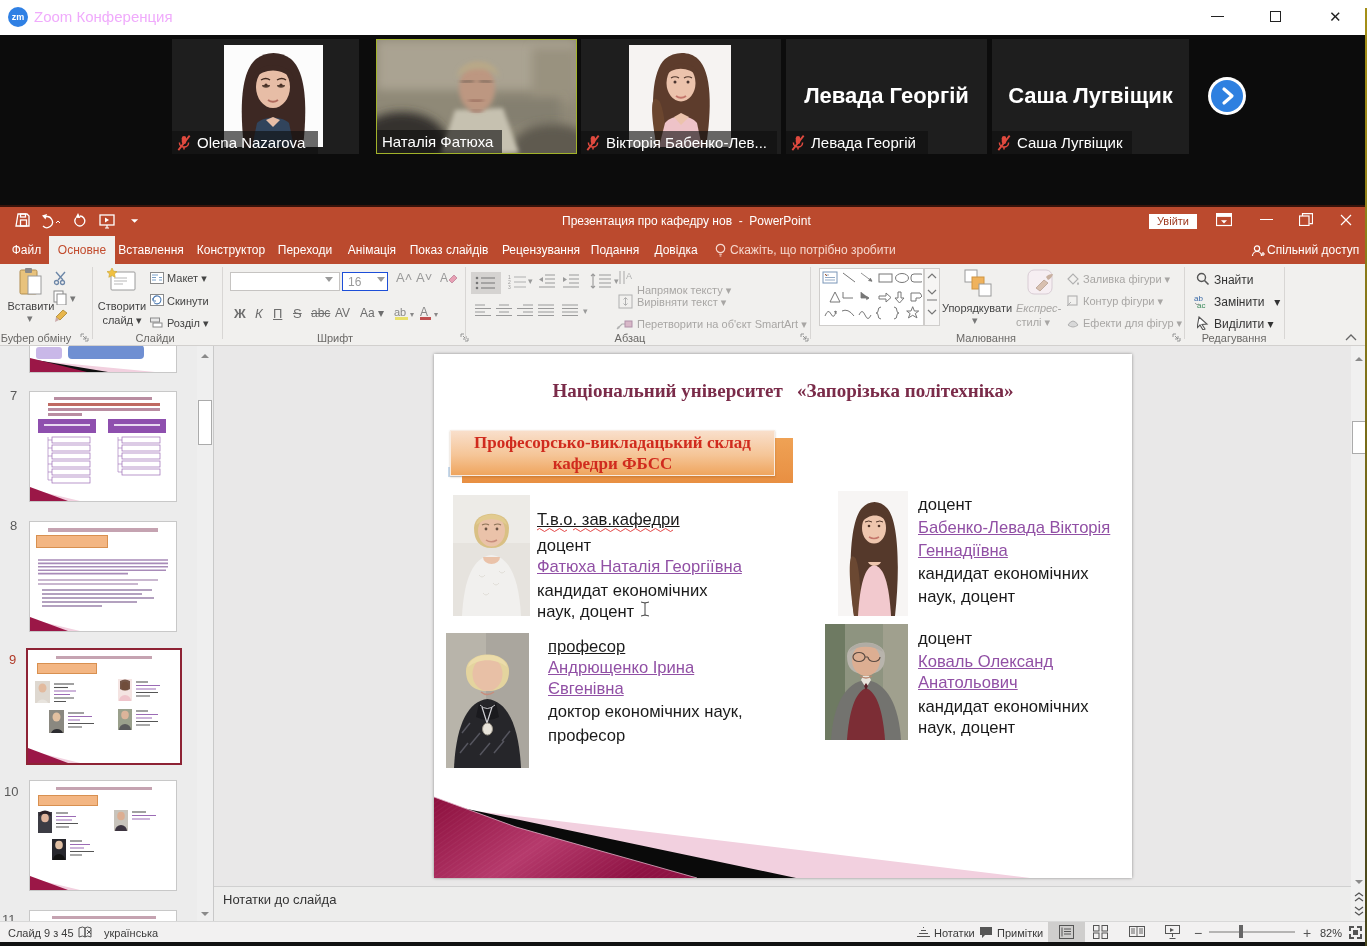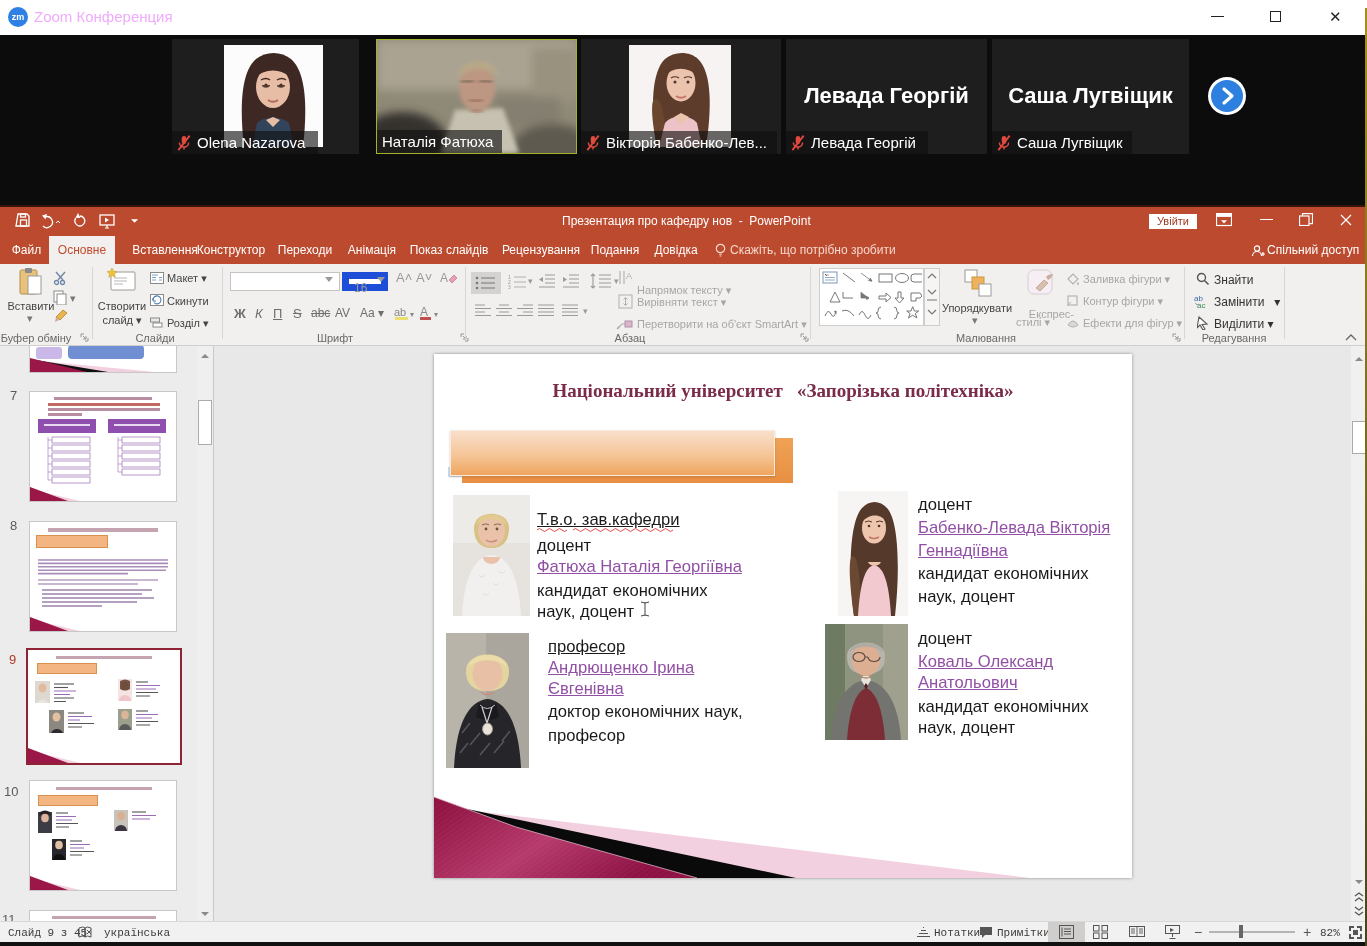--- a/index.html
+++ b/index.html
@@ -31,21 +31,21 @@
 #lpanel { left:0; top:0; width:197px; height:575px; background:#ececec; overflow:hidden; }
 .thumbw { position:absolute; left:29px; width:148px; height:111px; background:#fff; border:1px solid #c8c8c8; overflow:hidden; }
 .tnum { position:absolute; font-size:13px; color:#5a5a5a; }
 #lscroll { left:197px; top:0; width:16px; height:575px; background:#efefef; }
 #ldivider { left:213px; top:0; width:1px; height:575px; background:#c9c9c9; }
 #main { left:214px; top:0; width:1137px; height:575px; background:#e9e8e8; }
 #slide { position:absolute; left:220px; top:8px; width:698px; height:524px; background:#fff; box-shadow:0 0 3px rgba(0,0,0,0.4); overflow:hidden; }
 #rscroll { left:1351px; top:0; width:16px; height:575px; background:#f0f0f0; }
 #notesbar { left:214px; top:540px; width:1153px; height:35px; background:#ededec; border-top:1px solid #d0d0d0; }
 
-#statusbar { left:0; top:921px; width:1367px; height:21px; background:#f2f1f1; border-top:1px solid #d8d8d8; font-size:11px; color:#3b3b3b;font-family:Liberation Mono, monospace; }
+#statusbar { left:0; top:921px; width:1367px; height:21px; background:#f2f1f1; border-top:1px solid #d8d8d8; font-size:11px; color:#3b3b3b; }
 #blackbottom { left:0; top:942px; width:1367px; height:4px; background:#111; }
 #yedge { left:1365px; top:8px; width:2px; height:938px; background:linear-gradient(#a59016,#46441c); }
 
 .st { position:absolute; font-size:16.6px; color:#1a1a1a; white-space:nowrap; }
 .link { color:#9150a5; text-decoration:underline; }
 .ul { text-decoration:underline; }
 </style>
 </head>
 <body>
 <div id="stage">
@@ -183,21 +183,21 @@
     <svg class="abs" style="left:1299px;top:8px;" width="14" height="13" viewBox="0 0 14 13">
       <rect x="0.5" y="3" width="9.5" height="9.5" fill="none" stroke="#fff" stroke-width="1.2"></rect>
       <path d="M3.5,3 v-2.3 h10 v10 h-3" fill="none" stroke="#fff" stroke-width="1.2"></path>
     </svg>
     <svg class="abs" style="left:1340px;top:9px;" width="12" height="12" viewBox="0 0 12 12">
       <path d="M1,1 L11,11 M11,1 L1,11" stroke="#fff" stroke-width="1.2"></path>
     </svg>
     <div class="abs" id="ptabs">
       <div class="tab" style="left:4px;width:45px;">Файл</div>
       <div class="tab" style="left:49px;width:66px;background:#f1f0ee;color:#c24c2e;">Основне</div>
-      <div class="tab" style="left:131px;width:68px;">Вставлення</div>
+      <div class="tab" style="left:117px;width:68px;">Вставлення</div>
       <div class="tab" style="left:193px;width:76px;">Конструктор</div>
       <div class="tab" style="left:274px;width:62px;">Переходи</div>
       <div class="tab" style="left:342px;width:60px;">Анімація</div>
       <div class="tab" style="left:407px;width:84px;">Показ слайдів</div>
       <div class="tab" style="left:497px;width:88px;">Рецензування</div>
       <div class="tab" style="left:586px;width:58px;">Подання</div>
       <div class="tab" style="left:649px;width:54px;">Довідка</div>
       <svg class="abs" style="left:714px;top:7px;" width="13" height="15" viewBox="0 0 13 15">
         <circle cx="6.5" cy="5.5" r="4.2" fill="none" stroke="#f5d7cd" stroke-width="1.2"></circle>
         <path d="M4.8,9.5 h3.4 M5.2,11.3 h2.6 M5.6,13 h1.8" stroke="#f5d7cd" stroke-width="1.1"></path>
@@ -260,21 +260,21 @@
       <svg class="ricon" style="left:150px;top:52px;" width="14" height="12" viewBox="0 0 14 12">
           <rect x="0.5" y="2" width="9" height="4" fill="#e8e8e8" stroke="#8a8a8a"></rect>
           <rect x="3" y="7" width="9" height="4" fill="#fff" stroke="#8a8a8a"></rect>
         </svg>
       <div class="rtext" style="left:167px;top:53px;">Розділ ▾</div>
       <div class="glabel" style="left:110px;width:90px;">Слайди</div>
       <div class="gsep" style="left:222px;"></div>
 
       <div class="abs" style="left:230px;top:8px;width:110px;height:19px;background:#fff;border:1px solid #c6c4c2;"></div>
       <div class="abs" style="left:325px;top:13px;width:0;height:0;border-left:4px solid transparent;border-right:4px solid transparent;border-top:5px solid #9a9a9a;"></div>
-      <div class="abs" style="left:342px;top:8px;width:46px;height:19px;background:#fff;border:7px solid #1d4ed8;font-size:12px;color:#9a9a9a;padding:2px 0 0 5px;">16</div>
+      <div class="abs" style="left:342px;top:8px;width:46px;height:19px;background:#fff;border:1px solid #1d4ed8;font-size:12px;color:#9a9a9a;padding:2px 0 0 5px;">16</div>
       <div class="abs" style="left:377px;top:13px;width:0;height:0;border-left:4px solid transparent;border-right:4px solid transparent;border-top:5px solid #9a9a9a;"></div>
       <div class="rtext" style="left:396px;top:6px;font-size:13px;color:#9a9a9a;">A˄</div>
       <div class="rtext" style="left:416px;top:6px;font-size:13px;color:#9a9a9a;">A˅</div>
       <svg class="ricon" style="left:440px;top:6px;" width="18" height="16" viewBox="0 0 18 16">
           <text x="0" y="12" font-size="12" fill="#9a9a9a" font-family="Liberation Sans">A</text>
           <path d="M9,10 l5,-5 l3,3 l-5,5 z" fill="#e8a0b4" stroke="#b87a90" stroke-width="0.7"></path>
         </svg>
       <div class="rtext" style="left:234px;top:42px;font-size:13px;color:#6e6e6e;font-weight:bold;">Ж</div>
       <div class="rtext" style="left:255px;top:42px;font-size:13px;color:#6e6e6e;font-style:italic;">К</div>
       <div class="rtext" style="left:273px;top:42px;font-size:13px;color:#6e6e6e;text-decoration:underline;">П</div>
@@ -398,21 +398,21 @@
         <rect x="9" y="8" width="12" height="12" fill="#efb25c" stroke="#d09440"></rect>
         <rect x="16" y="15" width="12" height="12" fill="#fff" stroke="#9a9a9a"></rect>
       </svg>
       <div class="rtext" style="left:941px;top:38px;width:72px;text-align:center;">Упорядкувати</div>
       <div class="rtext" style="left:972px;top:50px;color:#777;">▾</div>
       <svg class="ricon" style="left:1026px;top:4px;" width="30" height="30" viewBox="0 0 30 30">
         <rect x="2" y="2" width="24" height="24" rx="6" fill="#f6eef2" stroke="#d8ccd4"></rect>
         <path d="M10,20 l8,-8 l4,3 l-8,8 z" fill="#d8c0b0" stroke="#b8a090" stroke-width="0.8"></path>
         <path d="M22,12 q4,-2 5,-6 q-5,0 -7,3 z" fill="#c8b0a0"></path>
       </svg>
-      <div class="rtext rgray" style="left:1016px;top:44px;width:58px;text-align:right;">Експрес-</div>
+      <div class="rtext rgray" style="left:1016px;top:38px;width:58px;text-align:left;font-style:italic;">Експрес-</div>
       <div class="rtext rgray" style="left:1016px;top:52px;width:58px;text-align:left;">стилі ▾</div>
       <svg class="ricon" style="left:1066px;top:8px;" width="14" height="13" viewBox="0 0 14 13">
           <path d="M2,7 l5,-5 l5,5 l-5,5 z" fill="none" stroke="#b0b0b0" stroke-width="1.1"></path>
           <path d="M12,10 q2,2 0,3 q-2,-1 0,-3" fill="#b0b0b0"></path>
         </svg>
       <div class="rtext rgray" style="left:1083px;top:9px;">Заливка фігури ▾</div>
       <svg class="ricon" style="left:1066px;top:30px;" width="14" height="13" viewBox="0 0 14 13">
           <rect x="2" y="2" width="9" height="9" fill="none" stroke="#b0b0b0" stroke-width="1.1"></rect>
           <path d="M1,12 l4,-4" stroke="#b0b0b0"></path>
         </svg>
@@ -583,20 +583,21 @@
           </svg>
       </div>
       <div class="abs" id="ldivider"></div>
       <div class="abs" id="main">
         <div id="slide">
           <div style="position:absolute;left:0;top:26px;width:698px;text-align:center;font-family:'Liberation Serif',serif;font-weight:bold;font-size:19px;color:#7a2b49;">Національний університет&nbsp;&nbsp; «Запорізька політехніка»</div>
 
           <div style="position:absolute;left:14px;top:113px;width:16px;height:10px;background:#c8dcf0;"></div>
           <div style="position:absolute;left:28px;top:84px;width:331px;height:45px;background:linear-gradient(180deg,#efa255,#e88f42);"></div>
           <div style="position:absolute;left:16px;top:76px;width:325px;height:46px;background:linear-gradient(180deg,#f9dfcb 0%,#f5c597 55%,#efa55e 100%);border:1px solid #f8ece2;box-shadow:0 1px 2px rgba(120,70,20,0.3);"></div>
+          <div style="position:absolute;left:16px;top:78px;width:325px;text-align:center;font-family:'Liberation Serif',serif;font-weight:bold;font-size:17px;line-height:21px;color:#d02b1e;">Професорсько-викладацький склад<br>кафедри ФБСС</div>
 
           <svg style="position:absolute;left:19px;top:141px;" width="77" height="121" viewBox="0 0 77 121">
             <rect width="77" height="121" fill="#e6e3de"></rect>
             <rect x="0" y="0" width="77" height="48" fill="#edebe7"></rect>
             <path d="M21,33 C21,14 56,14 56,33 C56,45 51,53 38.5,53 C26,53 21,45 21,33 Z" fill="#d9c084"></path>
             <ellipse cx="38.5" cy="36" rx="13.5" ry="15.5" fill="#eac2a9"></ellipse>
             <path d="M23,30 C25,16 52,16 54,30 C44,22 33,22 23,30 Z" fill="#e2cb90"></path>
             <circle cx="33" cy="34" r="1.4" fill="#6a5244"></circle>
               <circle cx="44" cy="34" r="1.4" fill="#6a5244"></circle>
             <path d="M29,30 q4,-2 7,0 M41,30 q4,-2 7,0" stroke="#8a7055" stroke-width="1.1" fill="none"></path>
@@ -687,20 +688,23 @@
               </pattern>
             </defs>
             <polygon points="0,452 596,524 0,524" fill="#f2d0df"></polygon>
             <polygon points="0,448 362,524 0,524" fill="#0a0a0a"></polygon>
             <path d="M0,443 L82,473 L167,497 L263,524 L0,524 Z" fill="url(#mag)"></path>
             <path d="M0,443 L82,473 L167,497 L263,524 L0,524 Z" fill="url(#hatch)"></path>
             <path d="M0,443 L82,473 L167,497 L263,524" fill="none" stroke="#e0b0c6" stroke-width="0.8"></path>
           </svg>
         </div>
       </div>
+      <div class="abs" id="notesbar">
+          <div style="position:absolute;left:9px;top:5px;font-size:13px;color:#333;">Нотатки до слайда</div>
+        </div>
       <div class="abs" id="rscroll">
         <svg style="position:absolute;left:3px;top:9px;" width="10" height="8" viewBox="0 0 10 8">
             <path d="M1,6 l4,-4 l4,4 z" fill="#8a8a8a"></path>
           </svg>
         <div style="position:absolute;left:1px;top:75px;width:14px;height:33px;background:#fff;border:1px solid #ababab;"></div>
         <svg style="position:absolute;left:3px;top:532px;" width="10" height="8" viewBox="0 0 10 8">
             <path d="M1,2 l4,4 l4,-4 z" fill="#8a8a8a"></path>
           </svg>
         <svg style="position:absolute;left:3px;top:546px;" width="10" height="11" viewBox="0 0 10 11">
             <path d="M1,4 l4,-3 l4,3 M1,9 l4,-3 l4,3" stroke="#555" fill="none" stroke-width="1.2"></path>

